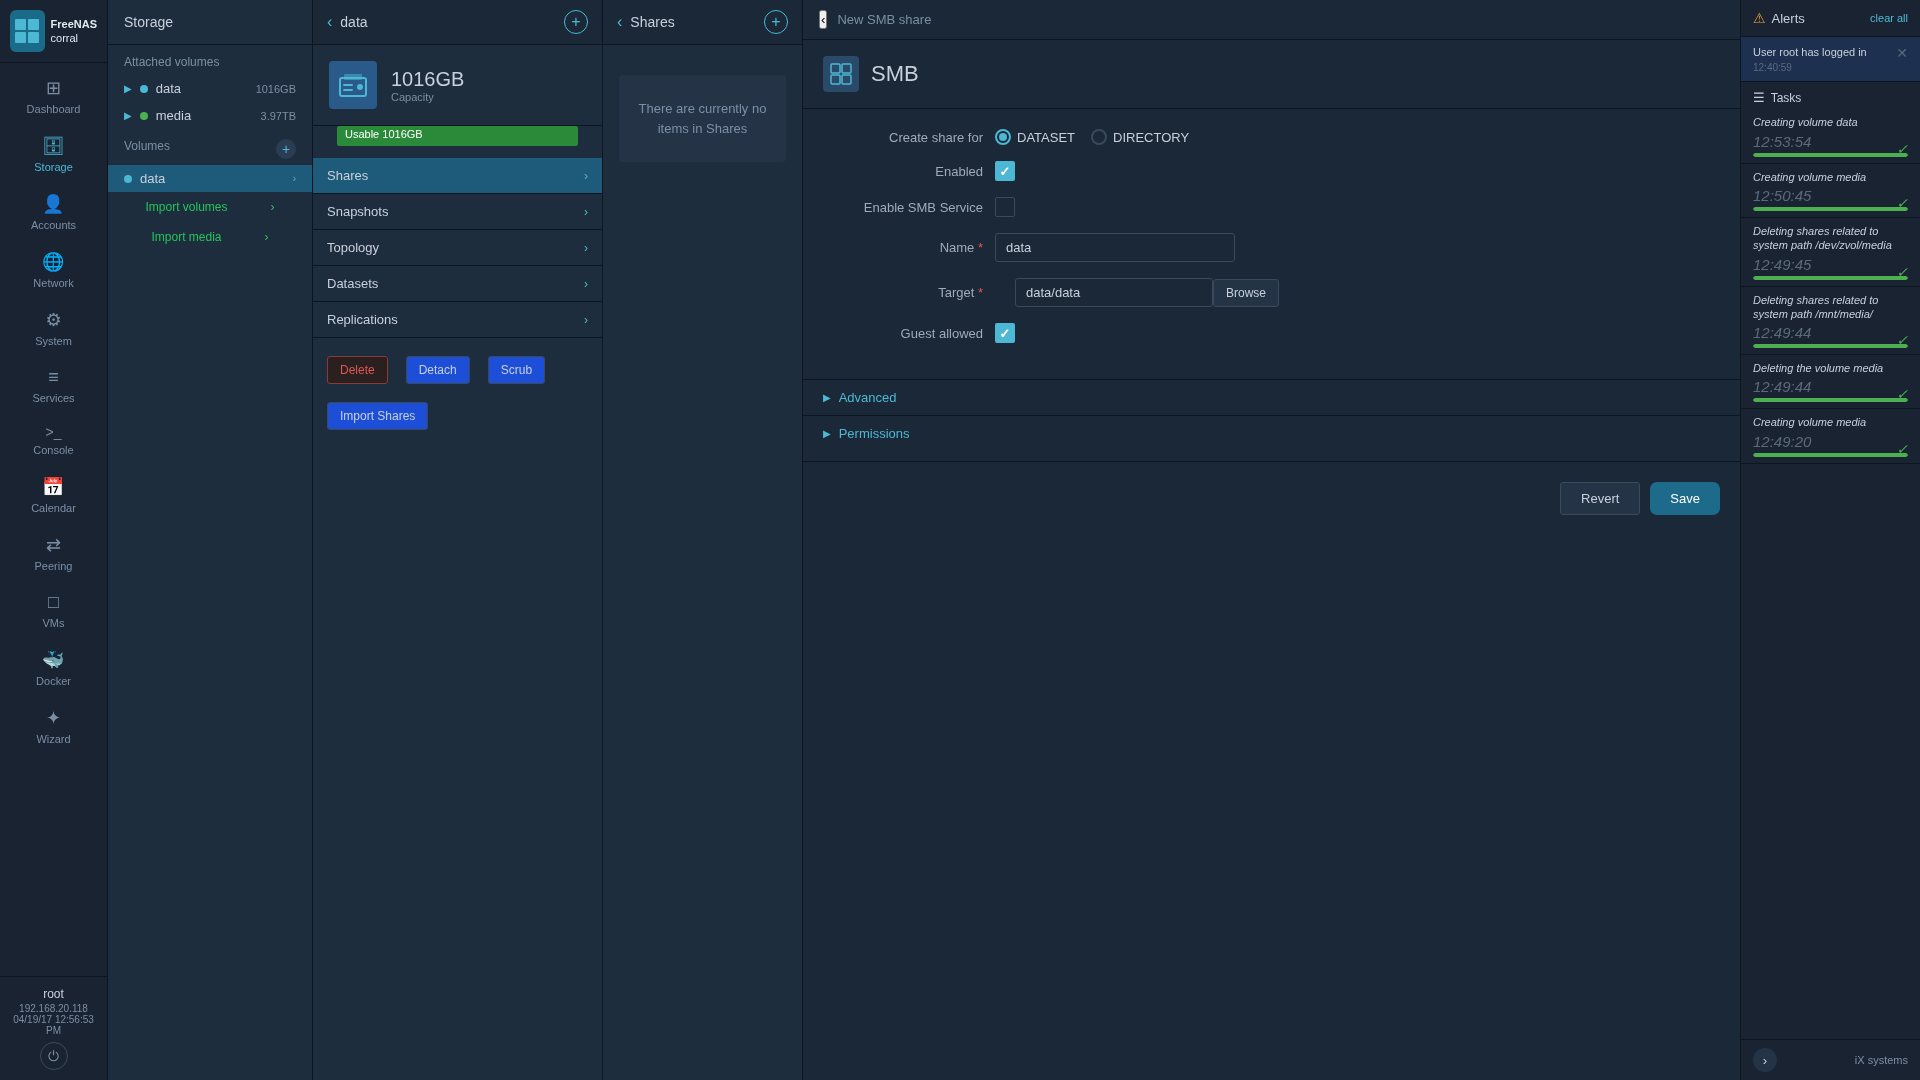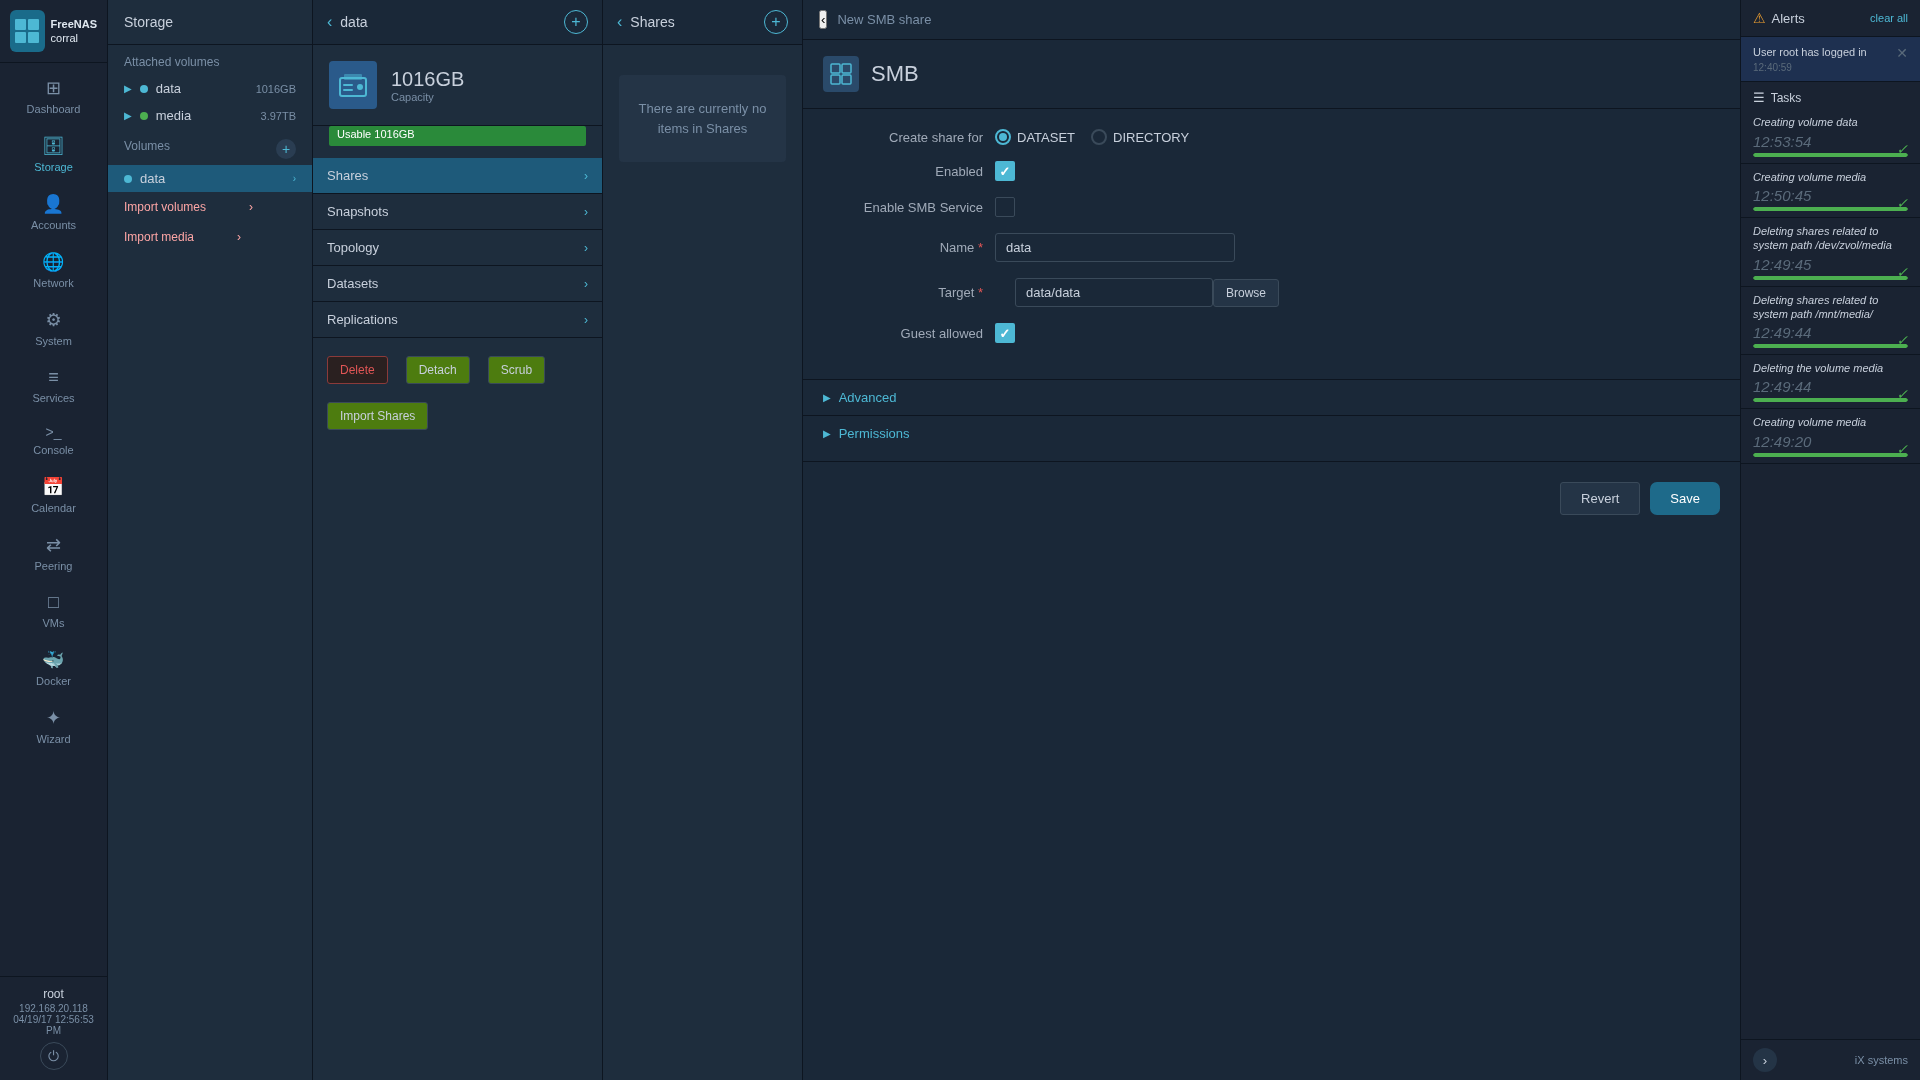--- a/index.html
+++ b/index.html
@@ -137,24 +137,24 @@
     .chevron-right { color: #4db8d4; font-size: 10px; }
     .volume-dot { width: 8px; height: 8px; border-radius: 50%; }
     .dot-green { background: #4caf50; }
     .dot-blue { background: #4db8d4; }
     .volume-name { flex: 1; font-size: 13px; }
     .volume-size { font-size: 11px; color: #7a8fa6; }
 
     .import-link {
       display: flex;
       align-items: center;
-      justify-content: flex-start;
+      justify-content: center;
       padding: 8px 16px;
       cursor: pointer;
-      color: #fca5a5;
+      color: #22c55e;
       font-size: 12px;
       gap: 43px;
     }
 
     
     .data-panel {
       width: 290px;
       background: #1e2d3d;
       border-right: 1px solid #0d1520;
       flex-shrink: 0;
@@ -201,21 +201,21 @@
       background: #2a5a8a;
       border-radius: 4px;
       display: flex; align-items: center; justify-content: center;
       font-size: 24px;
       color: #4db8d4;
     }
     .capacity-info .cap-value { font-size: 20px; color: #c8d0dc; font-weight: 300; }
     .capacity-info .cap-label { font-size: 11px; color: #7a8fa6; }
 
     .progress-bar-container {
-      margin: 0 16px 4px;
+      margin: 0 24px 4px;
       height: 20px;
       background: #2a8a3a;
       border-radius: 2px;
       position: relative;
       overflow: hidden;
       padding-left: 16px;
     }
     .progress-bar-label {
       position: absolute;
       left: 8px; top: 2px;
@@ -243,21 +243,21 @@
     .action-buttons {
       display: flex;
       gap: 18px;
       padding: 10px 14px;
       flex-wrap: wrap;
     }
     .btn {
       padding: 6px 12px;
       border-radius: 3px;
       border: 1px solid #3a4a5a;
-      background: #4d7c0f;
+      background: #1d4ed8;
       color: #c8d0dc;
       cursor: pointer;
       font-size: 12px;
     }
     .btn-danger {
       border-color: #8b3a3a;
       color: #e05555;
       background: #2a2020;
     }
 

